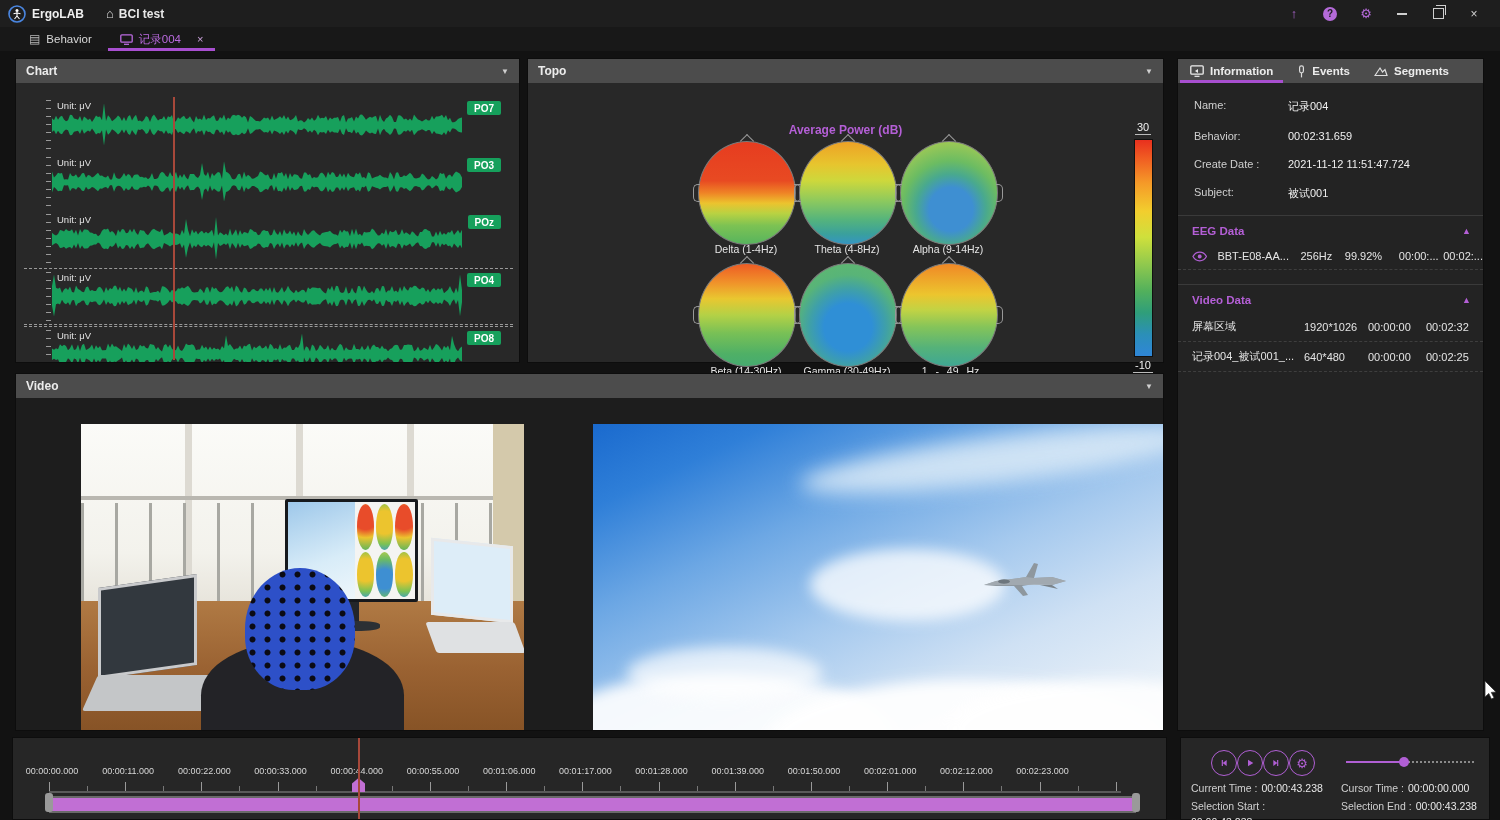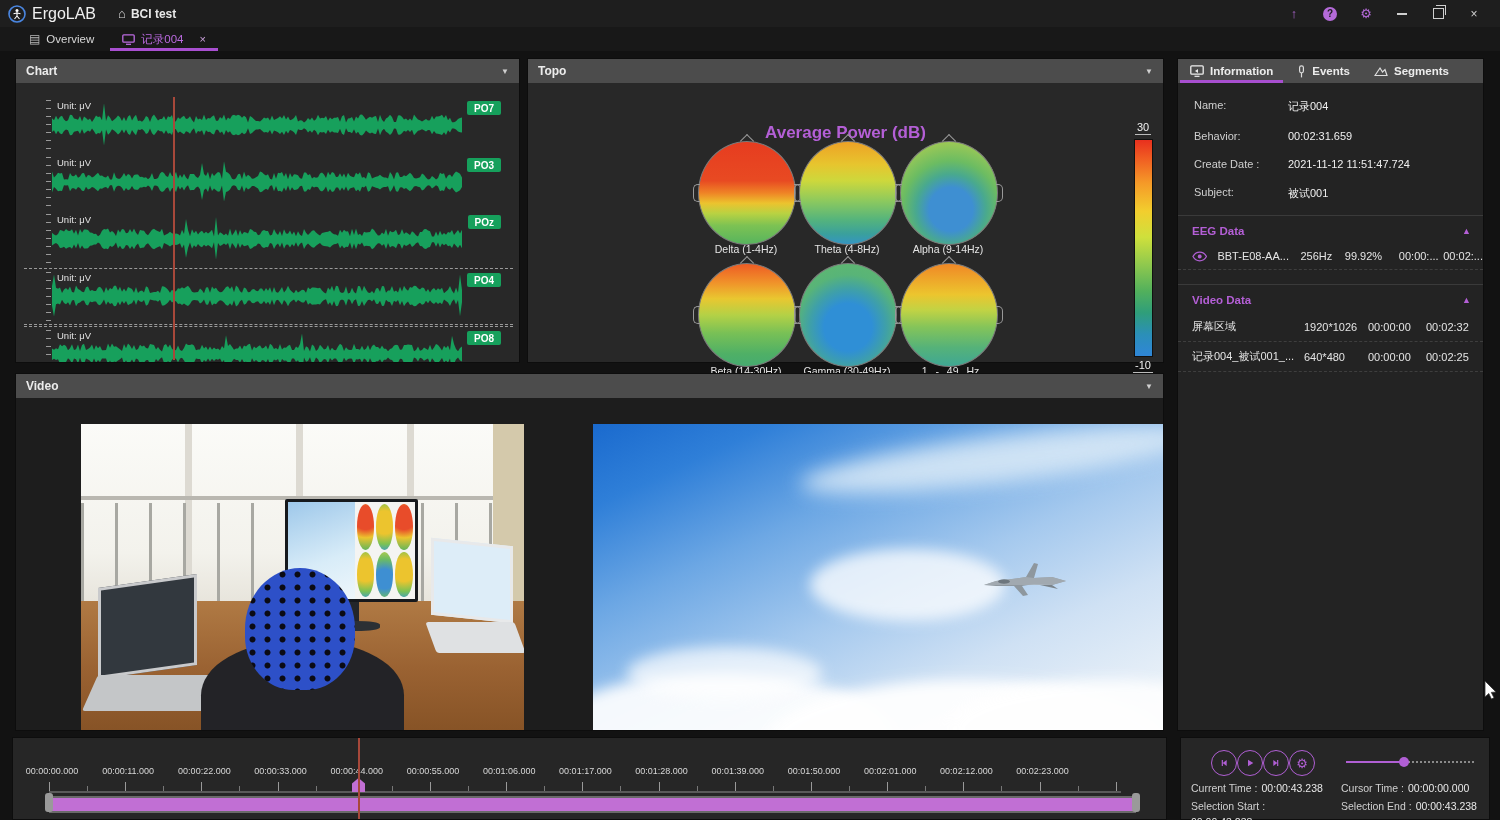--- a/index.html
+++ b/index.html
@@ -2,21 +2,21 @@
 <html><head>
 <meta charset="utf-8">
 <style>
   html,body{margin:0;padding:0;width:1500px;height:820px;overflow:hidden;
     background:#121212;font-family:"Liberation Sans",sans-serif;
     -webkit-font-smoothing:antialiased;color:#ddd;}
   
   #topbar{position:absolute;left:0;top:0;width:1500px;height:27px;background:#1e1e1e;
     display:flex;align-items:center;z-index:30;}
   .logo-wrap{display:flex;align-items:center;gap:6px;padding:0 14px 0 8px;}
-  .logo-title{font-size:16px;font-weight:normal;color:#f0f0f0;}
+  .logo-title{font-size:12px;font-weight:bold;color:#f0f0f0;}
   .proj{display:flex;align-items:center;gap:5px;padding:0 18px 0 8px;font-size:12px;
     font-weight:bold;color:#e8e8e8;}
   .proj .home-glyph{font-size:13px;color:#ddd;}
   .menu{display:flex;align-items:center;height:100%;}
   .menu-item{padding:0 14px;font-size:12px;font-weight:bold;color:#d6d6d6;height:100%;
     display:flex;align-items:center;position:relative;cursor:default;}
   .menu-item.active{color:#bb6ae0;}
   .menu-item.active::after{content:"";position:absolute;left:10px;right:10px;bottom:0;
     height:3px;background:#a84fd0;}
   #topbar-right{margin-left:auto;display:flex;align-items:center;gap:0;padding-right:8px;}
@@ -51,21 +51,21 @@
   .ch-ruler{position:absolute;left:22px;top:3px;bottom:3px;width:5px;
     background:repeating-linear-gradient(180deg,#999 0 1.5px,transparent 1.5px 8px);}
   .ch-unit{position:absolute;left:33px;top:3px;font-size:9.5px;color:#e0e0e0;}
   .wave{position:absolute;left:28px;right:50px;top:5px;bottom:5px;}
   .ch-badge{position:absolute;right:12px;top:4px;background:#16a05c;color:#fff;
     font-size:10px;font-weight:bold;padding:1.5px 7px;border-radius:2px;}
   #chart-cursor{position:absolute;left:157px;top:38px;bottom:2px;width:2px;background:#a7483a;}
   
   #topo-body{position:absolute;left:0;top:24px;right:0;bottom:0;background:#282828;}
   #topo-sub{position:absolute;left:0;top:40px;width:100%;text-align:center;
-    color:#b45fd6;font-size:17px;font-weight:bold;}
+    color:#b45fd6;font-size:12px;font-weight:bold;}
   .head{position:absolute;width:96px;height:102px;border-radius:50%;border:1px solid #7a7a7a;}
   .head .nose{position:absolute;top:-6px;left:50%;width:9px;height:9px;
     transform:translateX(-50%) rotate(45deg);border-left:1.5px solid #999;border-top:1.5px solid #999;}
   .head .earL,.head .earR{position:absolute;top:42px;width:6px;height:16px;border:1.5px solid #999;}
   .head .earL{left:-6px;border-right:none;border-radius:5px 0 0 5px;}
   .head .earR{right:-6px;border-left:none;border-radius:0 5px 5px 0;}
   .m0{background:linear-gradient(180deg,#e63c20 0%,#e84a22 38%,#ef8426 50%,#ecc32e 60%,#b9d242 70%,#7cc253 82%,#57b45e 100%);}
   .m1{background:linear-gradient(180deg,#eda226 0%,#e7c52e 22%,#cdd83c 38%,#8cc95e 58%,#55b47c 76%,#3aa09c 90%,#3595c2 100%);}
   .m2{background:radial-gradient(circle at 52% 66%,#3e8fd2 0 26%,#49a98e 42%,#6cbc62 58%,#93c658 76%,#b3cc4e 92%),linear-gradient(180deg,#b9cc48,#7cc253);}
   .m3{background:linear-gradient(180deg,#ee5c24 0%,#f0912a 18%,#e9c730 34%,#b4d146 50%,#78c056 68%,#4fb066 88%,#46ab70 100%);}
@@ -207,21 +207,21 @@
     <span class="tb-ic win">
         <span class="restore-box"></span>
       </span>
     <span class="tb-ic win">×</span>
   </div>
 </div>
 
 <div id="tabstrip">
   <div class="doc-tab">
     <span class="ov-glyph">▤</span>
-    <span>Overview</span>
+    <span>Behavior</span>
   </div>
   <div class="doc-tab active">
     <svg width="13" height="11" viewBox="0 0 13 11">
       <rect x="0.8" y="0.8" width="11.4" height="7.4" rx="1" fill="none" stroke="#bb6ae0" stroke-width="1.3"></rect>
       <path d="M4 10.3h5" stroke="#bb6ae0" stroke-width="1.3"></path>
     </svg>
     <span>记录004</span>
     <span class="tclose">×</span>
   </div>
 </div>

